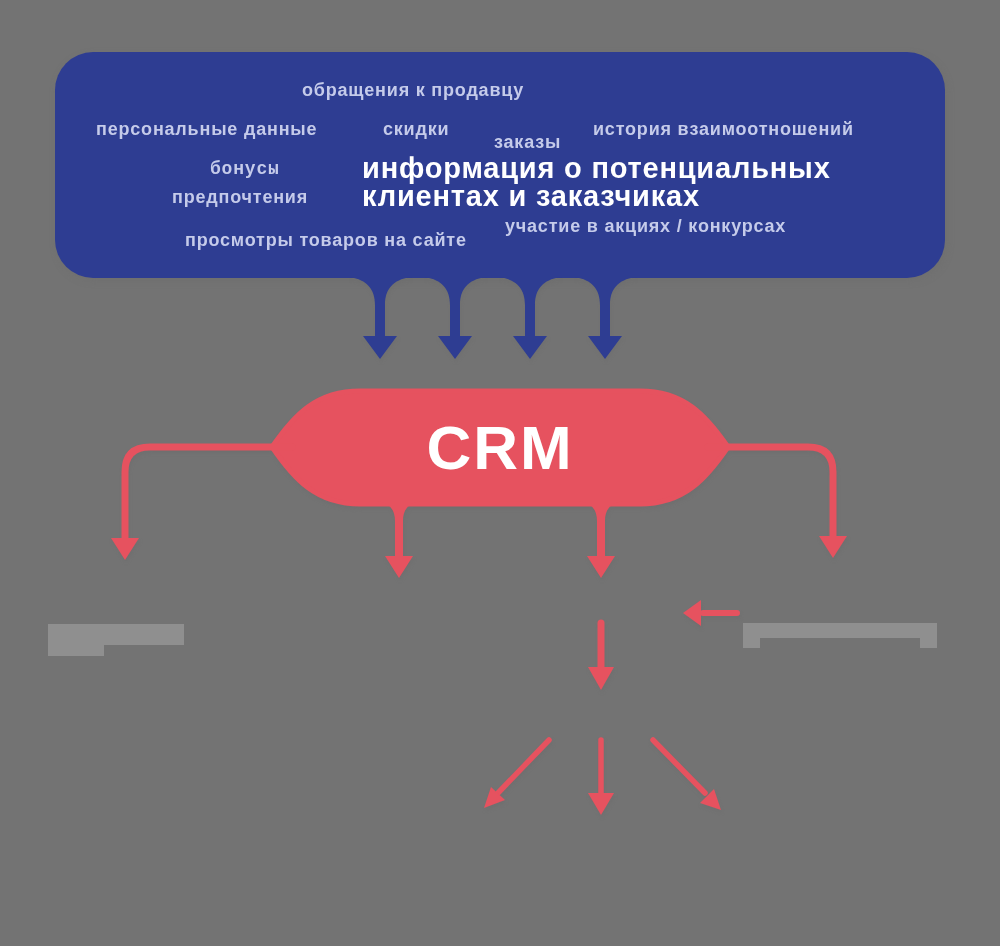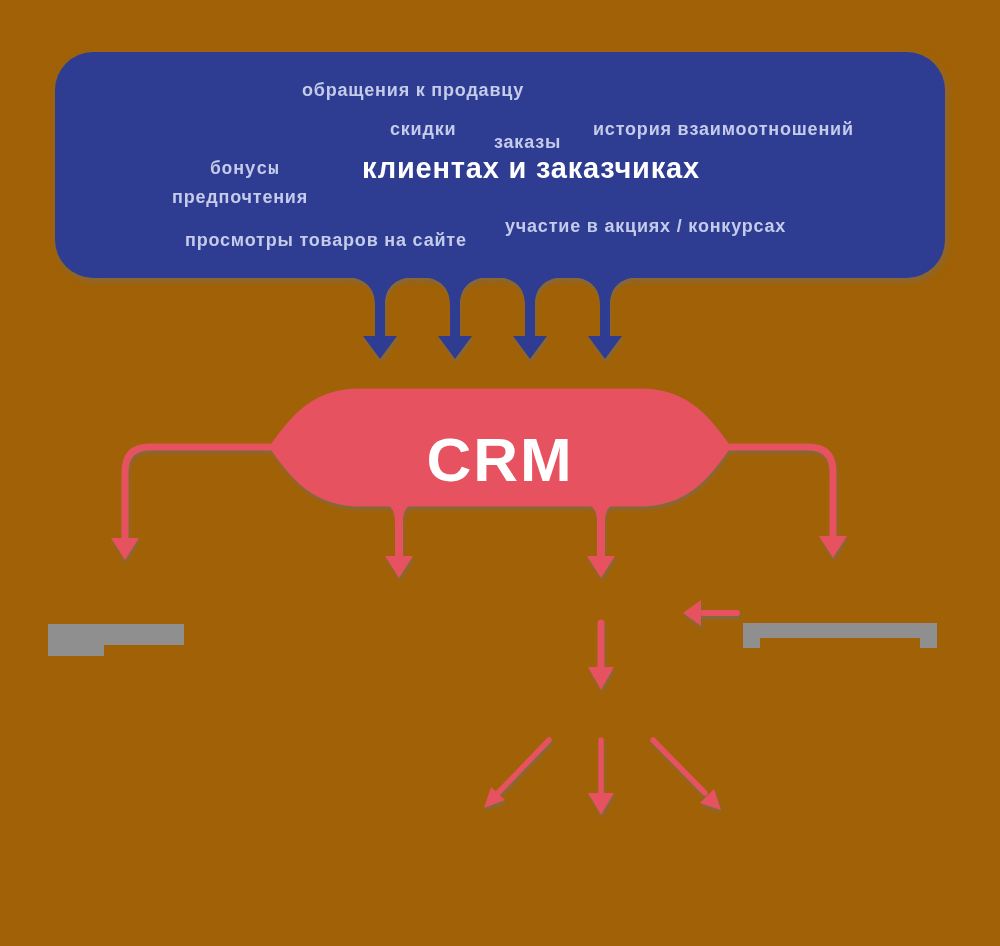--- a/index.html
+++ b/index.html
@@ -1,17 +1,17 @@
 <!DOCTYPE html>
 <html style="--blue: #2e3d92; --lightText: #c5cbea;"><head>
 <meta charset="utf-8">
 <style>
   html,body{margin:0;padding:0;background:#ffffff;}
   #stage{
-    position:relative;width:1000px;height:946px;background:#a16207;overflow:hidden;
+    position:relative;width:1000px;height:946px;background:#737373;overflow:hidden;
     font-family:"Liberation Sans", sans-serif;
   }
   
   .cloud{
     position:absolute;left:55px;top:52px;width:890px;height:226px;
     background:var(--blue);border-radius:38px;
     box-shadow:2px 3px 6px rgba(110,110,110,0.55);
   }
   .cloud-label{
     position:absolute;white-space:nowrap;
@@ -21,42 +21,43 @@
     position:absolute;left:307px;top:102px;
     color:#ffffff;font-size:29px;font-weight:bold;line-height:28px;letter-spacing:0.8px;
     white-space:nowrap;
   }
   
   .crm-label{
     position:absolute;left:272px;top:390px;width:456px;height:114px;
     display:flex;align-items:center;justify-content:center;
     color:#ffffff;font-size:62px;font-weight:bold;letter-spacing:2px;
     pointer-events:none;
-    margin-top:12px;
   }
   
   svg.art{position:absolute;left:0;top:0;}
   .shadowed{filter:drop-shadow(1px 3px 1.5px rgba(110,110,110,0.55));}
   .gray-block{fill:#8f8f8f;}
 </style>
 <style>.blue-fill path{fill:#2e3d92;}.red-shape{fill:#e6525f;stroke:#e6525f;stroke-width:5;stroke-linejoin:round;}.red-fill{fill:#e6525f;}.red-line{fill:none;stroke:#e6525f;stroke-linecap:round;}.w7{stroke-width:7;}.w6{stroke-width:6;}.w55{stroke-width:5.5;}.gray-block{fill:#8f8f8f;}</style></head>
 <body>
 
 <div id="stage">
 
   <div class="cloud">
     <span class="cloud-label" style="left:247px;top:28px;">обращения к продавцу</span>
-    <span class="cloud-label" style="left:328px;top:67px;margin-left:7px;">скидки</span>
+    <span class="cloud-label" style="left:41px;top:67px;">персональные данные</span>
+    <span class="cloud-label" style="left:328px;top:67px;">скидки</span>
     <span class="cloud-label" style="left:439px;top:80px;">заказы</span>
     <span class="cloud-label" style="left:538px;top:67px;">история взаимоотношений</span>
     <span class="cloud-label" style="left:155px;top:107px;font-family:Liberation Mono, monospace;">бонусы</span>
     <span class="cloud-label" style="left:117px;top:135px;">предпочтения</span>
     <span class="cloud-label" style="left:88px;top:178px;margin-left:42px;">просмотры товаров на сайте</span>
     <span class="cloud-label" style="left:450px;top:164px;">участие в акциях / конкурсах</span>
     <div class="cloud-title">
+      <div>информация о потенциальных</div>
       <div>клиентах и заказчиках</div>
     </div>
   </div>
 
   <svg class="art shadowed" width="1000" height="946" viewBox="0 0 1000 946">
 
     <g class="blue-fill">
       <path d="M350,277 C367,280 375,289 375,305 L375,336 L363,336 L380,359 L397,336 L385,336 L385,305 C385,289 393,280 410,277 Z"></path>
       <path d="M425,277 C442,280 450,289 450,305 L450,336 L438,336 L455,359 L472,336 L460,336 L460,305 C460,289 468,280 485,277 Z"></path>
       <path d="M500,277 C517,280 525,289 525,305 L525,336 L513,336 L530,359 L547,336 L535,336 L535,305 C535,289 543,280 560,277 Z"></path>

